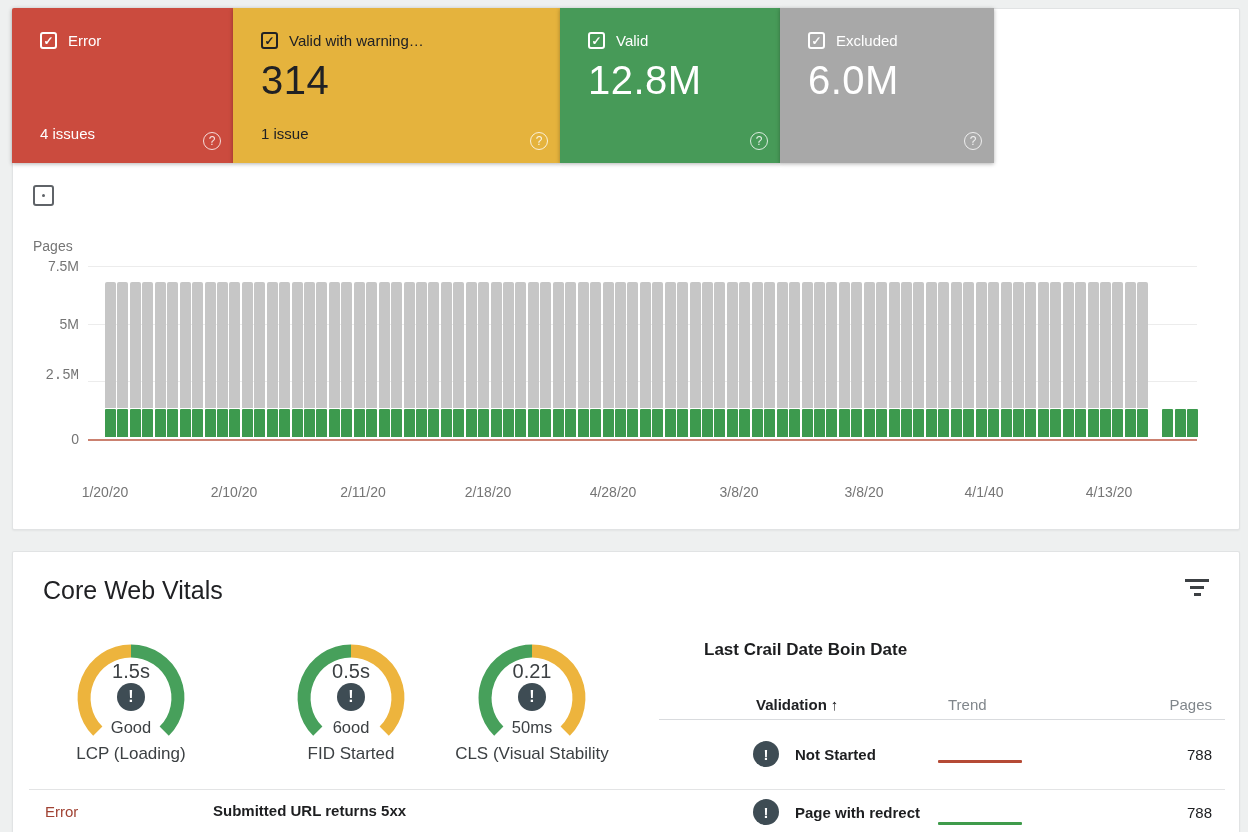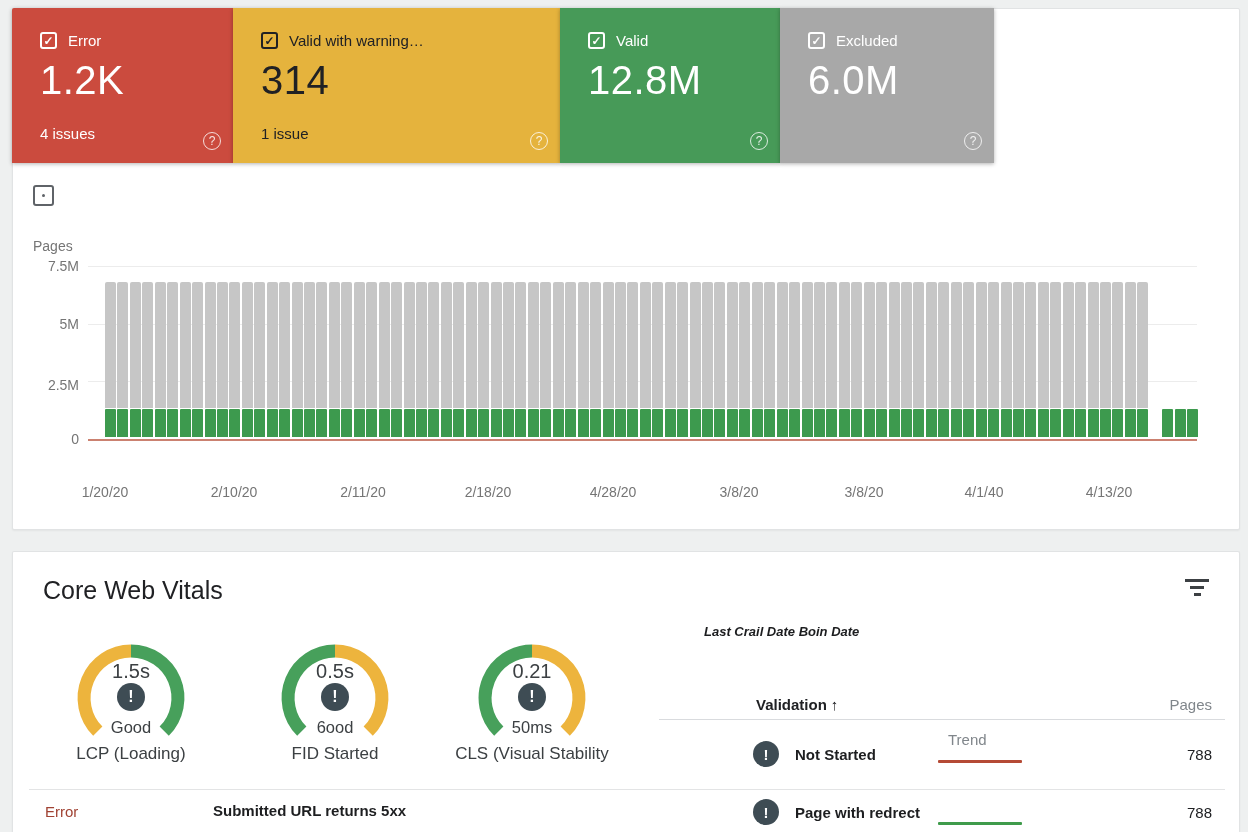--- a/index.html
+++ b/index.html
@@ -38,33 +38,33 @@
   .seg-green{border-radius:1px 1px 0 0;}
   #xlabels{position:absolute;left:0;top:475px;height:20px;width:100%;}
   .xlab{position:absolute;width:90px;text-align:center;font-size:14px;color:#757575;top:0;}
 
   
   .cwv-title{position:absolute;left:30px;top:24px;font-size:25px;color:#202124;}
   .filter-icon{position:absolute;right:30px;top:27px;width:24px;cursor:pointer;}
   .filter-icon div{height:3px;background:#3c4043;margin:0 auto 4px;}
   .f1{width:24px;}.f2{width:14px;}.f3{width:7px;}
   .gauge{position:absolute;top:86px;width:200px;height:140px;text-align:center;}
-  #gauge0{left:18px;}#gauge1{left:222px;}#gauge2{left:419px;}
+  #gauge0{left:18px;}#gauge1{left:238px;}#gauge2{left:419px;}
   .gauge svg{position:absolute;left:40px;top:0;}
   .g-value{position:absolute;top:22px;width:100%;font-size:20px;color:#3c4043;}
   .g-circle{position:absolute;left:86px;top:45px;width:28px;height:28px;border-radius:50%;background:#3e4c54;color:#fff;font-size:16px;font-weight:700;display:flex;align-items:center;justify-content:center;}
   .g-status{position:absolute;top:80px;width:100%;font-size:16.5px;color:#3c4043;}
   .g-label{position:absolute;top:106px;width:100%;font-size:17px;color:#3c4043;white-space:nowrap;}
 
   
-  .tbl-title{position:absolute;left:691px;top:72px;font-size:13px;font-weight:700;color:#1c1d1f;font-style:italic;}
+  .tbl-title{position:absolute;left:691px;top:88px;font-size:17px;font-weight:700;color:#1c1d1f;}
   .th{position:absolute;top:144px;font-size:15px;color:#80868b;cursor:pointer;}
   .th-validation{left:743px;color:#202124;font-weight:700;}
   .sort-arrow{font-weight:700;margin-left:4px;}
-  .th-trend{left:935px;margin-top:35px;}
+  .th-trend{left:935px;}
   .th-pages{right:27px;}
   .divider{position:absolute;height:1px;background:#d9dbde;}
   #div-header{left:646px;right:14px;top:167px;}
   #div-full{left:16px;right:14px;top:237px;background:#e3e4e5;}
   .row-circle{position:absolute;left:740px;width:26px;height:26px;border-radius:50%;background:#3e4c54;color:#fff;font-weight:700;font-size:15px;display:flex;align-items:center;justify-content:center;}
   .row-text{position:absolute;left:782px;font-size:15px;font-weight:600;color:#1d1e20;}
   .trend-line{position:absolute;left:925px;width:84px;height:3px;border-radius:1px;}
   .row-pages{position:absolute;right:27px;font-size:15px;color:#202124;}
   .err-label{position:absolute;left:32px;top:251px;font-size:15px;}
   .err-text{position:absolute;left:200px;top:250px;font-size:15px;font-weight:600;color:#1d1e20;}
@@ -73,21 +73,20 @@
 <body>
 
 <div class="card" id="card1">
 
   <div class="status-row">
     <div class="status-card" style="background: rgb(203, 75, 62); color: rgb(255, 255, 255);">
       <div class="sc-label-row">
         <span class="cb">✓</span>
         <span>Error</span>
       </div>
-      <div class="sc-value">1.2K</div>
       <div class="sc-sub">4 issues</div>
       <div class="qmark">?</div>
     </div>
     <div class="status-card" style="background: rgb(229, 179, 61); color: rgb(32, 33, 36);">
       <div class="sc-label-row">
         <span class="cb">✓</span>
         <span>Valid with warning…</span>
       </div>
       <div class="sc-value">314</div>
       <div class="sc-sub">1 issue</div>
@@ -119,21 +118,21 @@
       </span>
   </div>
 
   <div class="axis-title">Pages</div>
   <div id="chart-grid">
       <div class="gridline" style="top: 257px;"></div>
       <span class="ylab" style="top: 249px;">7.5M</span>
       <div class="gridline" style="top: 315px;"></div>
       <span class="ylab" style="top: 307px;">5M</span>
       <div class="gridline" style="top: 372px;"></div>
-      <span class="ylab" style="top: 368px;">2.5M</span>
+      <span class="ylab" style="top: 358px; font-family: Liberation Mono, monospace;">2.5M</span>
       <div class="gridline zero" style="top: 430px; background: rgb(203, 129, 112);"></div>
       <span class="ylab" style="top: 422px;">0</span>
     </div>
   <div class="bars">
       <div class="bar">
         <div class="seg-gray" style="height: 126.7px; background: rgb(198, 198, 198);"></div>
         <div class="seg-green" style="height: 27.6px; background: rgb(61, 154, 78);"></div>
       </div>
       <div class="bar">
         <div class="seg-gray" style="height: 126.7px; background: rgb(198, 198, 198);"></div>

